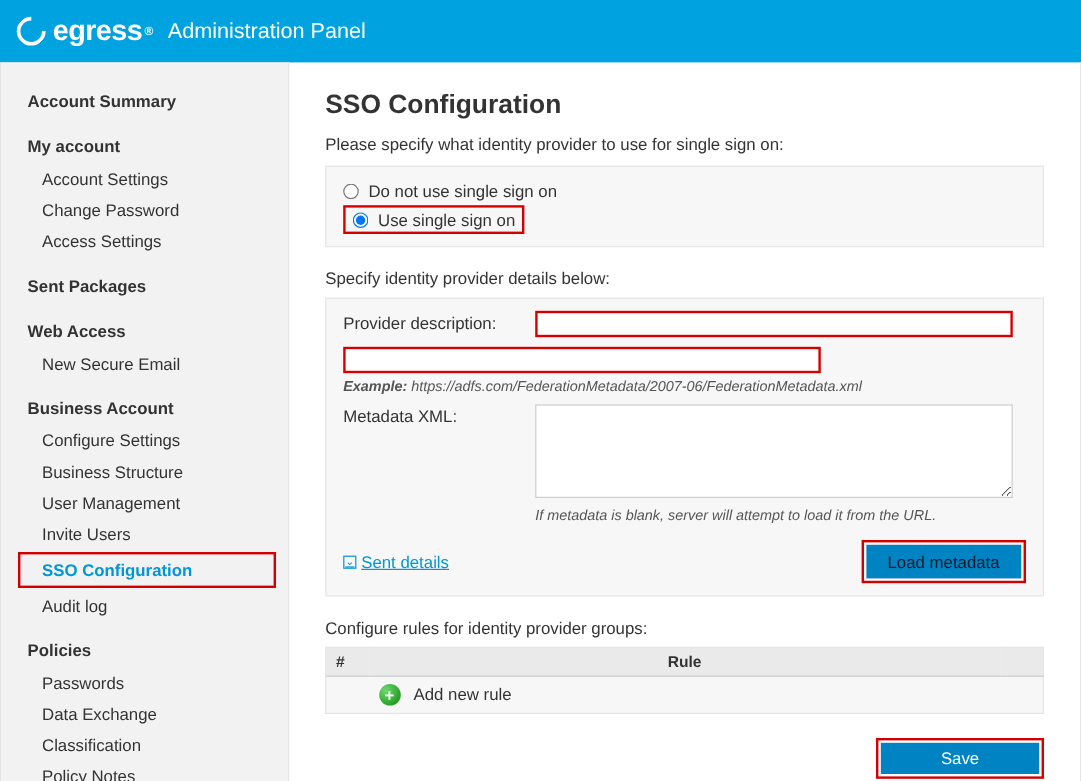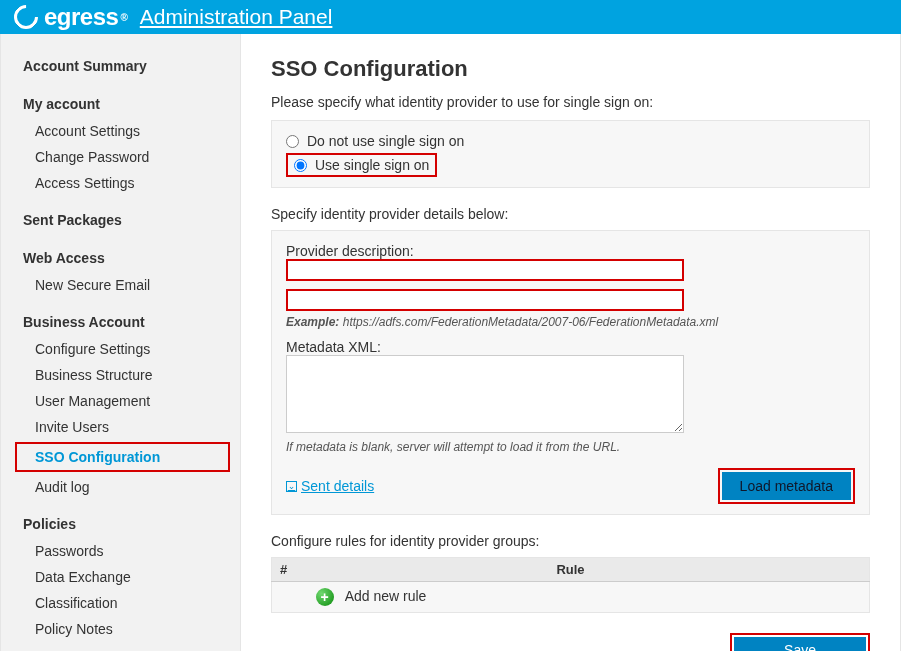--- a/index.html
+++ b/index.html
@@ -9,42 +9,42 @@
     color: #333;
     background: #fff;
     width: 901px;
   }
   .topbar {
     background: #00a3e0;
     color: #fff;
     display: flex;
     align-items: center;
     padding: 8px 14px;
-    height: 34px;
+    height: 52px;
   }
   .logo {
     display: flex;
     align-items: center;
     font-size: 24px;
     font-weight: 700;
     margin-right: 12px;
   }
   .logo-mark {
     width: 24px;
     height: 24px;
     border: 3px solid #fff;
     border-radius: 50%;
     border-top-color: transparent;
     transform: rotate(45deg);
     margin-right: 6px;
     position: relative;
   }
   .logo-text { letter-spacing: -0.5px; }
   .logo-reg { font-size: 10px; vertical-align: super; margin-left: 2px; }
-  .panel-title { font-size: 21px; font-weight: 400; text-decoration: underline; }
+  .panel-title { font-size: 18px; font-weight: 400; }
   .layout { display: flex; border: 1px solid #e5e5e5; border-top: none; min-height: 599px; }
   .sidebar {
     width: 240px;
     background: #f2f2f2;
     border-right: 1px solid #e5e5e5;
     padding: 18px 0 10px 0;
   }
   .sidebar .section-head {
     font-weight: 700;
     color: #333;
@@ -85,21 +85,21 @@
   .radio-row { display: flex; align-items: center; padding: 2px 0; }
   .radio-row input { margin-right: 8px; }
   .radio-row.highlight {
     border: 2px solid #d40000;
     padding: 2px 6px;
     display: inline-flex;
     margin-top: 2px;
     align-items: center;
   }
   .section-label { margin: 18px 0 8px 0; }
-  .form-row { display: flex; align-items: flex-start; margin-bottom: 8px; flex-direction: column; }
+  .form-row { display: flex; align-items: flex-start; margin-bottom: 8px; }
   .form-row .lbl { width: 160px; padding-top: 2px; }
   .form-row .ctrl { flex: 1; }
   .text-input {
     width: 398px;
     height: 22px;
     border: 2px solid #d40000;
     background: #fff;
     padding: 1px 4px;
     font-size: 13px;
   }

